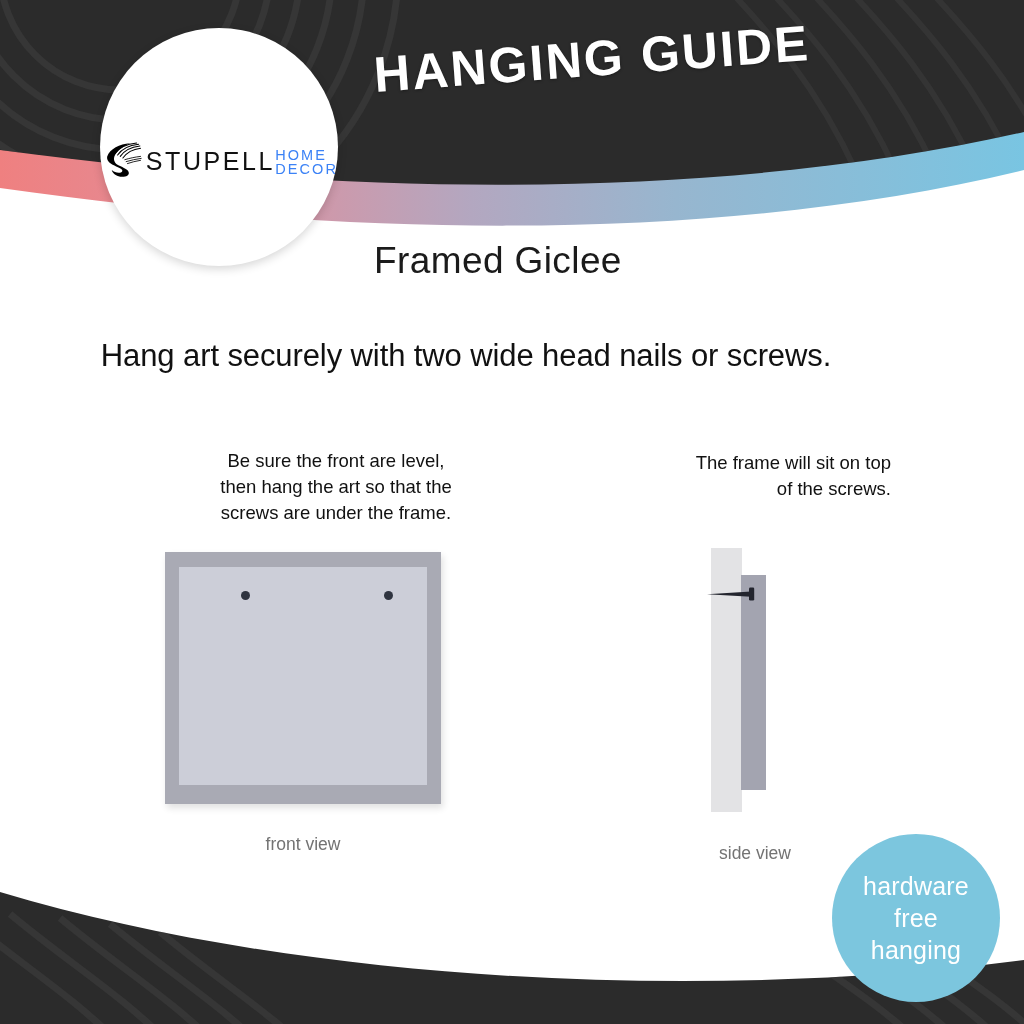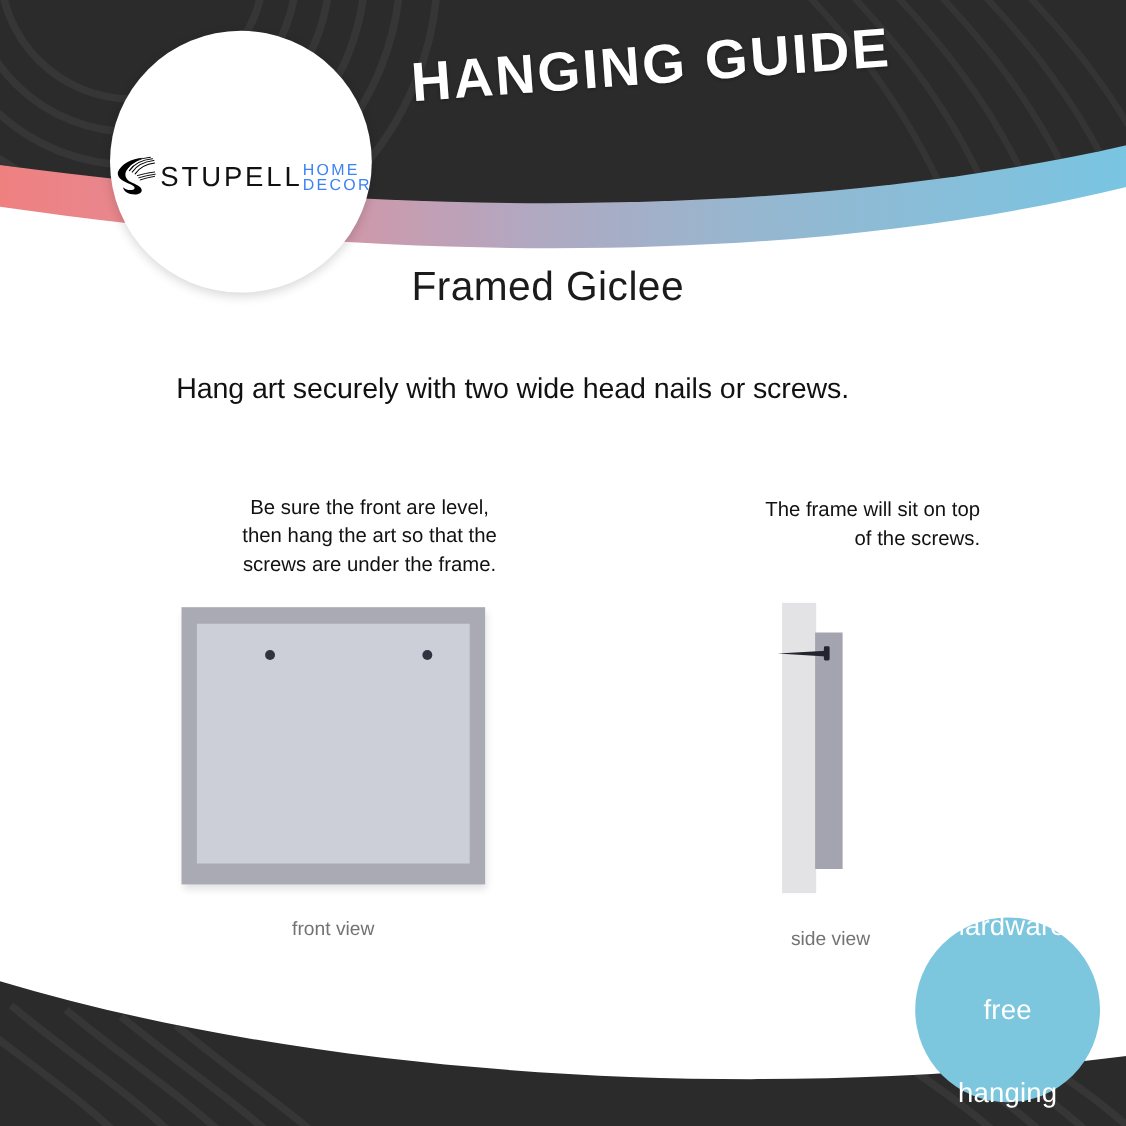--- a/index.html
+++ b/index.html
@@ -105,21 +105,21 @@
     z-index: 4;
     font-family: "Liberation Sans", sans-serif;
   }
 
   
   .instruction {
     position: absolute;
     left: 0; top: 338px;
     width: 932px;
     text-align: center;
-    font-size: 26px;
+    font-size: 31px;
     color: #111111;
     font-weight: 500;
     letter-spacing: -0.1px;
     z-index: 4;
     font-family: "Liberation Sans", sans-serif;
   }
 
   
   .caption {
     position: absolute;
@@ -214,21 +214,20 @@
     right: 24px; bottom: 22px;
     width: 168px; height: 168px;
     border-radius: 50%;
     background: #7cc6de;
     display: flex;
     flex-direction: column;
     align-items: center;
     justify-content: center;
     z-index: 8;
     font-family: "Liberation Sans", sans-serif;
-    gap: 44px;
   }
   .hw-line {
     color: #ffffff;
     font-size: 25px;
     font-weight: 400;
     line-height: 32px;
     letter-spacing: 0.2px;
     text-align: center;
   }
 </style>

